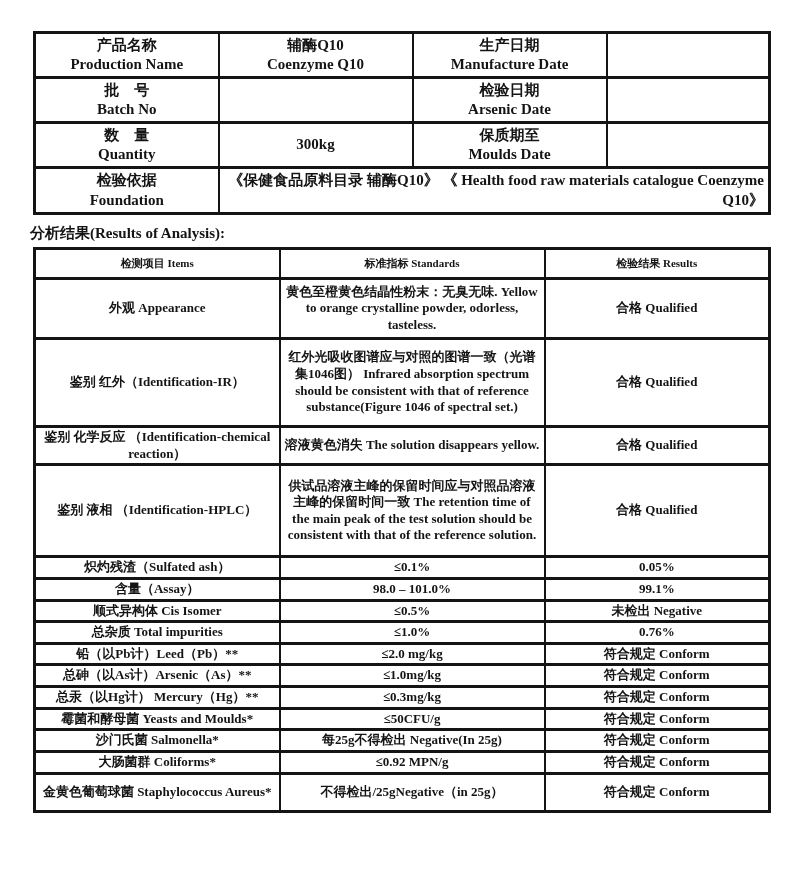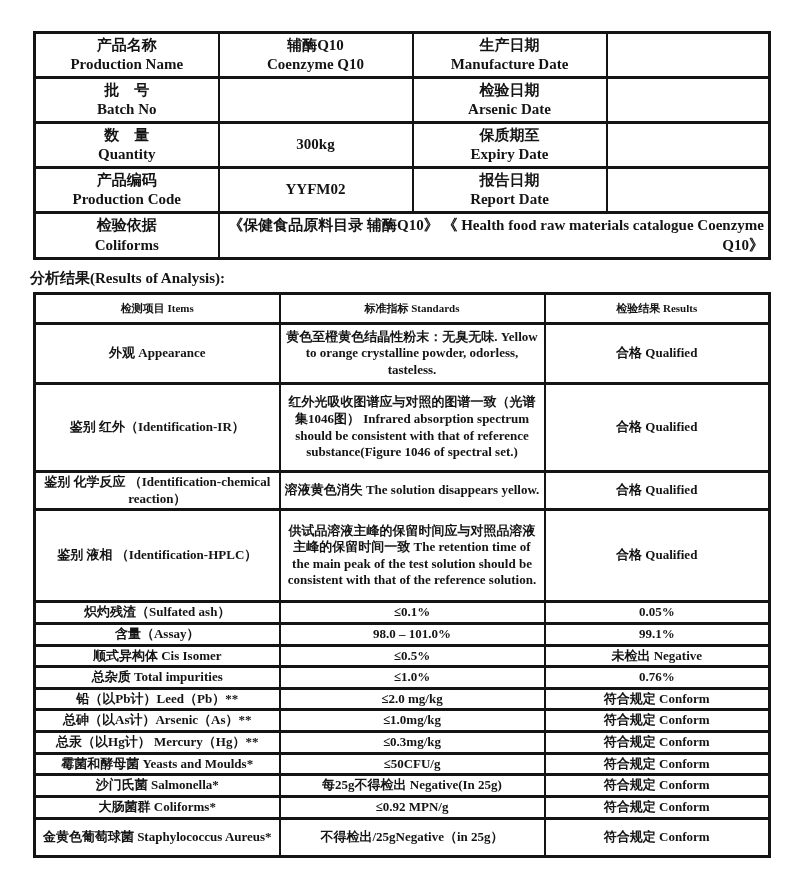--- a/index.html
+++ b/index.html
@@ -80,40 +80,28 @@
         <td></td>
       </tr>
       <tr>
         <td class="stack">
             <span>数　量</span>
             <span>Quantity</span>
           </td>
         <td>300kg</td>
         <td class="stack">
             <span>保质期至</span>
-            <span>Expiry Date</span>
-          </td>
-        <td></td>
-      </tr>
-      <tr>
-        <td class="stack">
-            <span>产品编码</span>
-            <span>Production Code</span>
-          </td>
-        <td>YYFM02</td>
-        <td class="stack">
-            <span>报告日期</span>
-            <span>Report Date</span>
+            <span>Moulds Date</span>
           </td>
         <td></td>
       </tr>
       <tr class="found-row">
         <td class="stack">
             <span>检验依据</span>
-            <span>Coliforms</span>
+            <span>Foundation</span>
           </td>
         <td class="found-cell" colspan="3">《保健食品原料目录 辅酶Q10》 《 Health food raw materials catalogue Coenzyme Q10》</td>
       </tr>
     </tbody>
   </table>
 
   <div class="section-heading">分析结果(Results of Analysis):</div>
 
   <table class="analysis-table">
     <colgroup>

